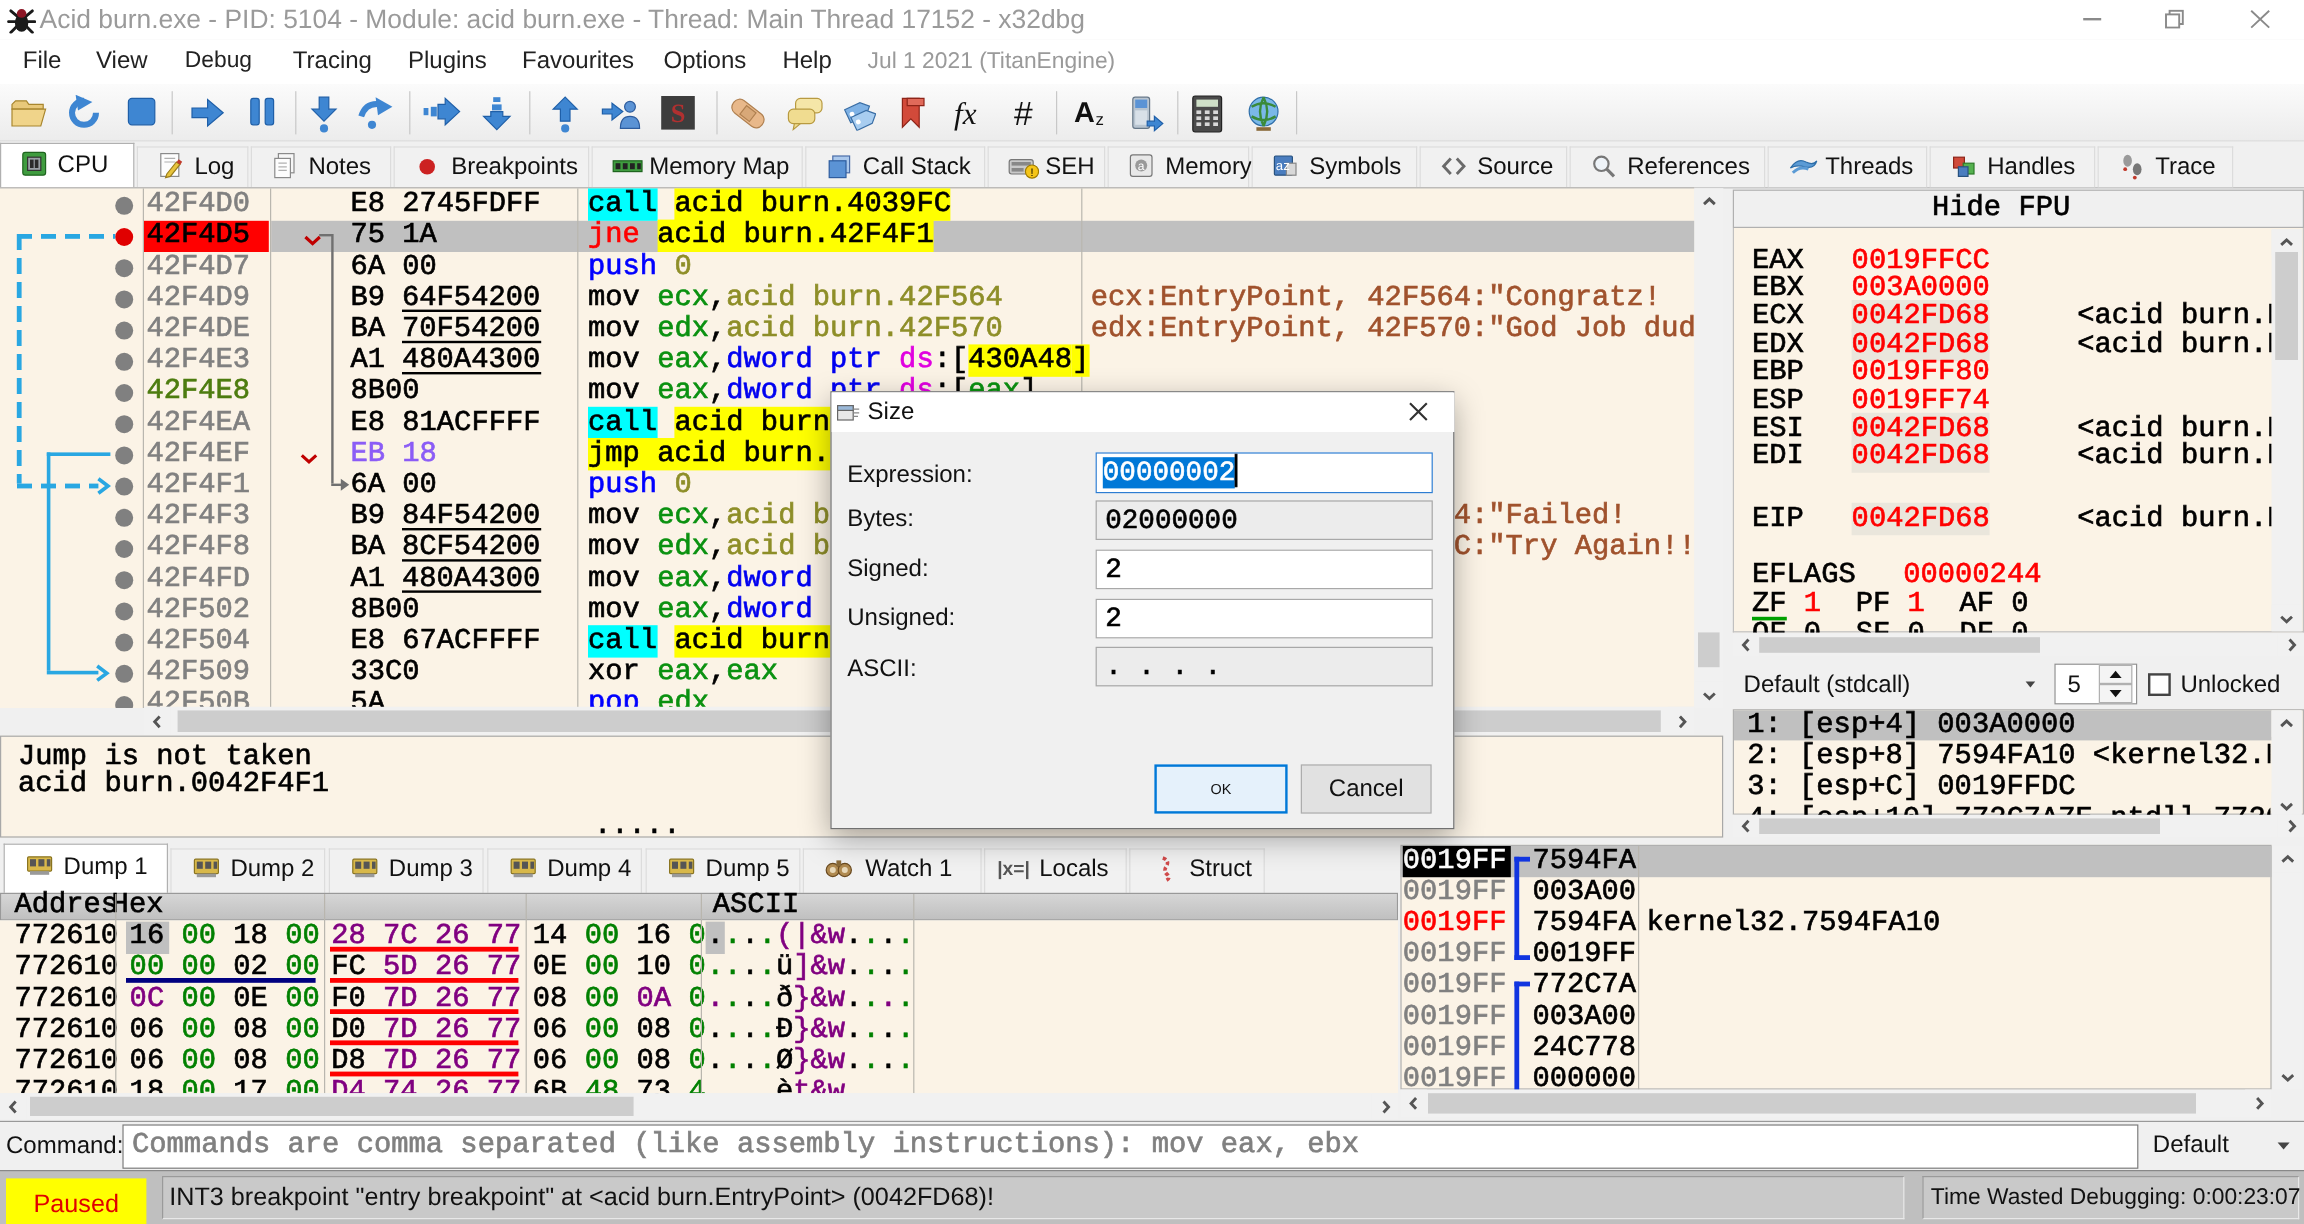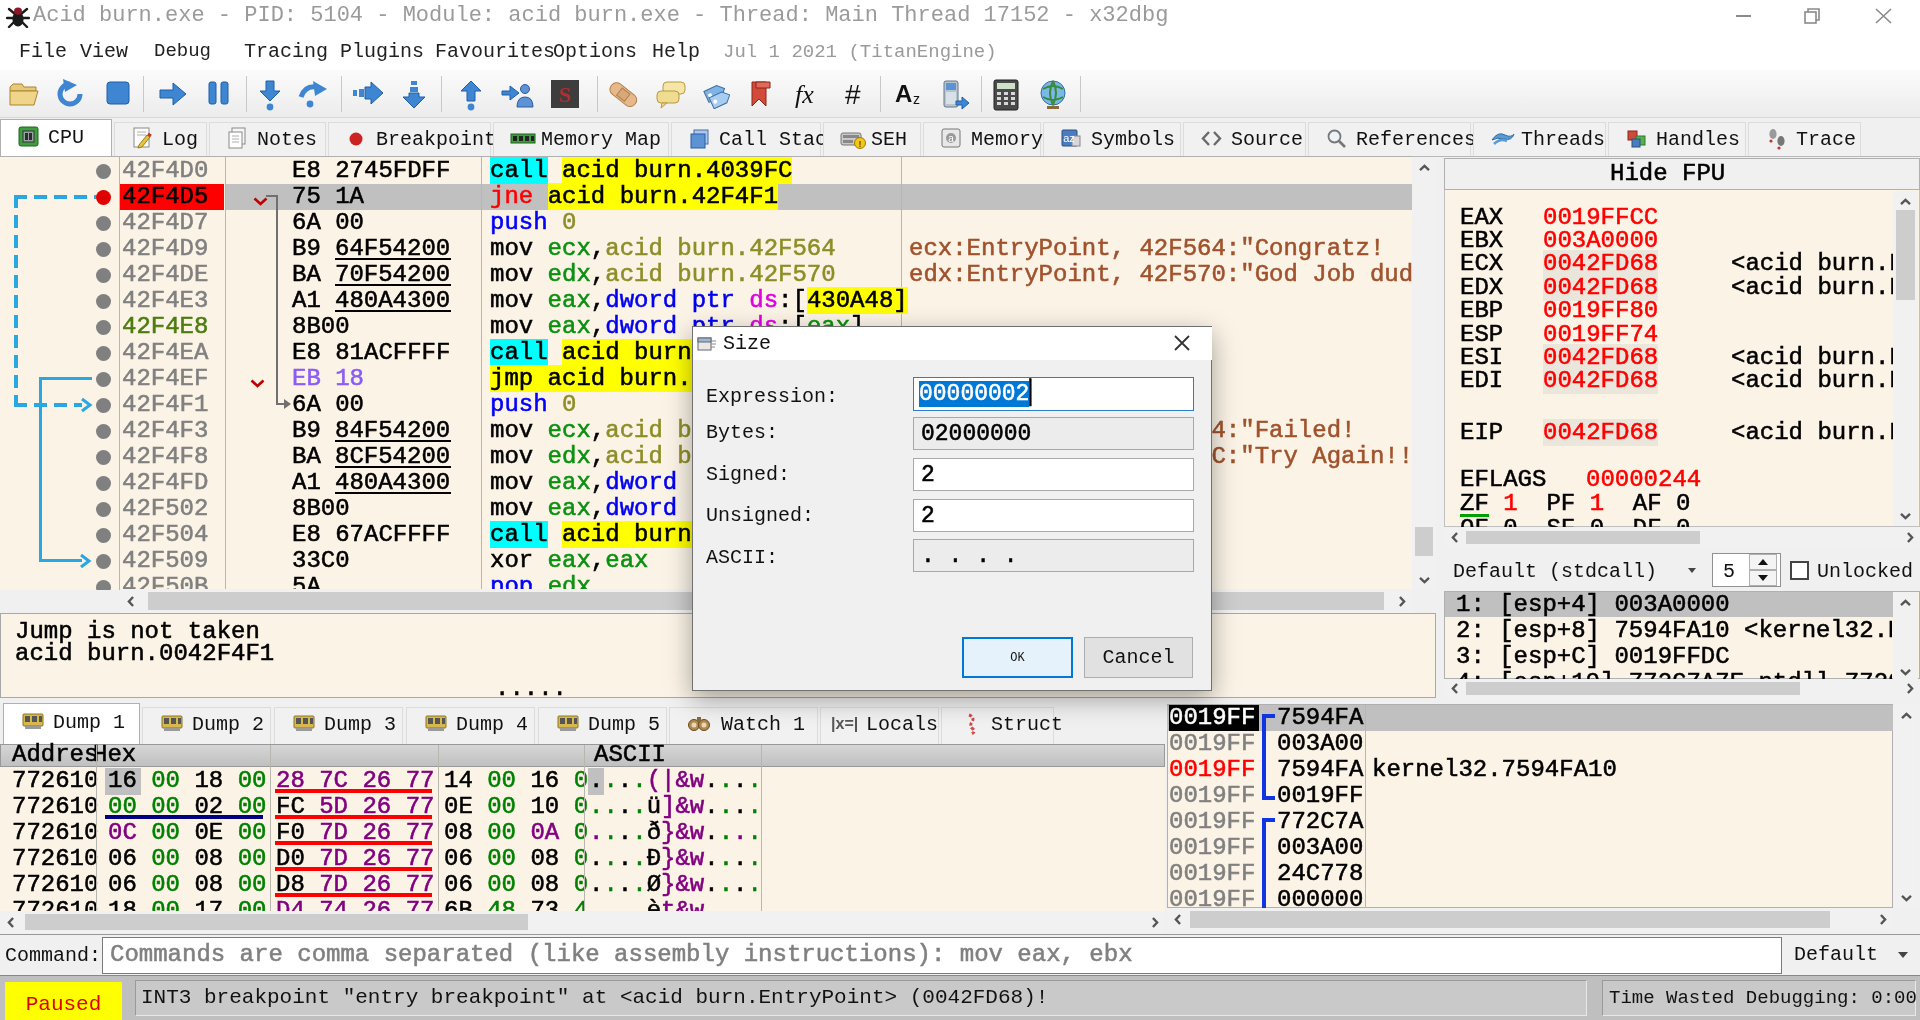--- a/index.html
+++ b/index.html
@@ -1,18 +1,18 @@
 <!DOCTYPE html>
 <html><head><meta charset="utf-8"><style>
 *{margin:0;padding:0;box-sizing:border-box}
 html,body{width:1920px;height:1020px;overflow:hidden}
 body{position:relative;font-family:"Liberation Sans",sans-serif;background:#f0f0f0}
 .abs{position:absolute}
 .mono{font-family:"Liberation Mono",monospace;font-size:24px;line-height:26px;white-space:pre;font-weight:400;letter-spacing:0;-webkit-text-stroke:0.55px currentcolor}
-.sans{font-family:Liberation Mono, monospace}
+.sans{font-family:Liberation Sans, sans-serif}
 .cream{background:#fbf3e6}
 .dot{position:absolute;width:15px;height:15px;border-radius:50%;background:#808080}
 .vline{position:absolute;width:1px;background:#b9b6ae}
 .sb{position:absolute;background:#f1f1f1}
 .sbthumb{position:absolute;background:#cdcdcd}
 .sbbtn{position:absolute;display:flex;align-items:center;justify-content:center;background:#f1f1f1}
 </style></head><body>
 <div class="abs" style="left:0;top:0;width:1920px;height:33px;background:#fff"></div>
 <svg class="abs" style="left:6px;top:6px" width="24" height="22" viewBox="0 0 24 22">
 <g stroke="#1a1a1a" stroke-width="2.4" stroke-linecap="round">

